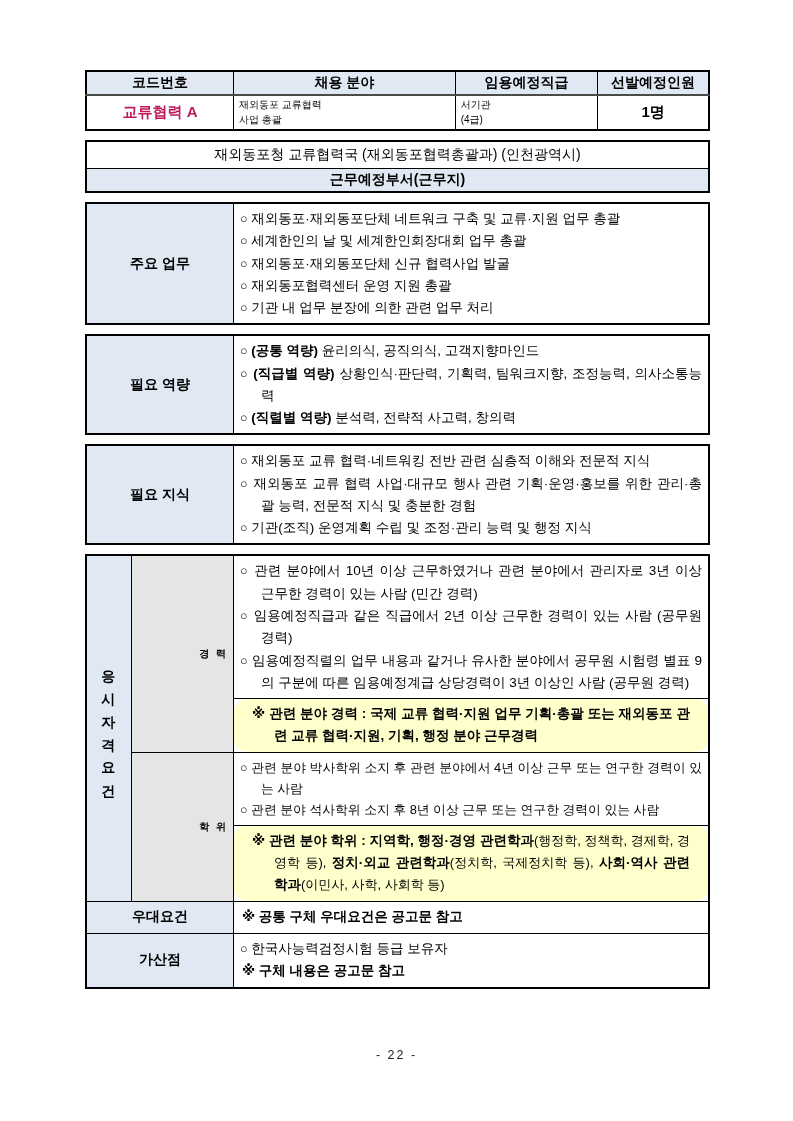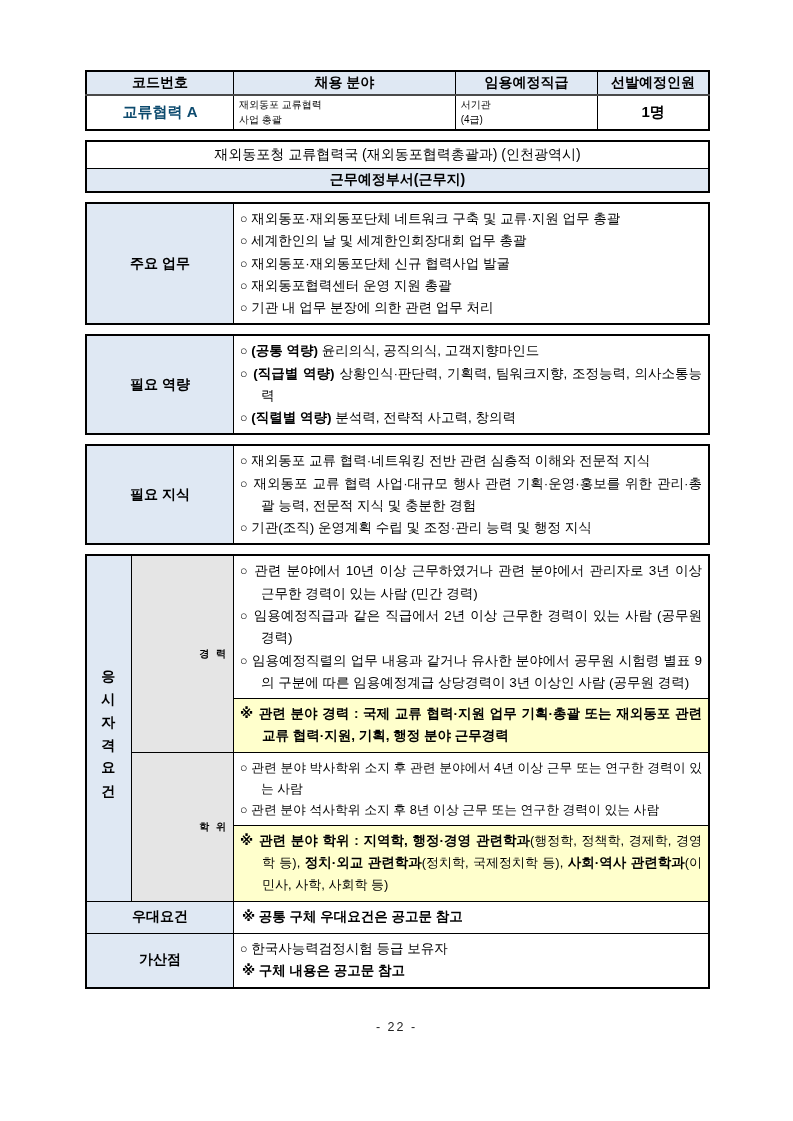--- a/index.html
+++ b/index.html
@@ -5,42 +5,42 @@
   html,body{margin:0;padding:0;background:#ffffff;}
   body{font-family:"Liberation Sans","DejaVu Sans",sans-serif;color:#000;}
   .page{position:relative;width:793px;height:1121px;background:#fff;overflow:hidden;}
   .content{position:absolute;left:85px;top:70px;width:695px;}
   table.tbl{border-collapse:collapse;width:625px;table-layout:fixed;margin:0 0 9px 0;
             border:2px solid #000;}
   table.tbl td,table.tbl th{border:1px solid #000;padding:2px 5px;vertical-align:middle;}
   .hdr{background:#dfe8f3;font-weight:bold;text-align:center;font-size:14px;padding:5px 2px;}
   .hdr-sep{border-bottom:2px solid #4a4a4a !important;}
   .label-cell{background:#dfe8f3;font-weight:bold;text-align:center;font-size:14px;}
-  .code-cell{color:#0c4a6e;font-weight:bold;font-size:15px;text-align:center;}
+  .code-cell{color:#be185d;font-weight:bold;font-size:15px;text-align:center;}
   .count-cell{font-weight:bold;font-size:15px;text-align:center;}
   .two-line{font-size:10px;line-height:1.45;}
   .value-row{font-size:14px;text-align:center;padding:4px 2px !important;}
   .bullets{padding:4px 6px !important;}
   .bullet{font-size:13.5px;line-height:1.65;text-align:justify;word-break:break-all;
           padding-left:21px;text-indent:-21px;}
   .bullet .bm{font-size:12.5px;}
   .bullet b{font-weight:bold;}
   .bullet.small{font-size:12.8px;}
   .note-cell{background:#ffffcc;font-weight:bold;font-size:13.5px;line-height:1.65;
-             padding:4px 6px !important;}
+             padding:4px 18px !important;border-radius:15px;}
   .note{padding-left:22px;text-indent:-22px;text-align:justify;word-break:break-all;}
   .note .reg{font-weight:normal;font-size:13px;}
   .vcell{background:#dfe8f3;text-align:center;}
   .vert{writing-mode:vertical-rl;text-orientation:upright;font-weight:bold;font-size:14px;
         letter-spacing:9px;margin:0 auto;}
   .sub-label{background:#e5e5e5;font-weight:bold;font-size:10px;text-align:right;
              letter-spacing:2px;}
   .plain-note{font-weight:bold;font-size:13.5px;padding-left:2px;}
   .bonus-cell{font-size:13.5px;line-height:1.7;padding:4px 6px !important;margin-left:43px;}
-  .footer{position:absolute;left:0;right:0;top:1020px;text-align:center;font-size:12.5px;
+  .footer{position:absolute;left:0;right:0;top:1048px;text-align:center;font-size:12.5px;
           color:#222;letter-spacing:2px;}
 </style>
 </head>
 <body>
 
 <div class="page">
   <div class="content">
 
     <table class="tbl">
       <colgroup>

